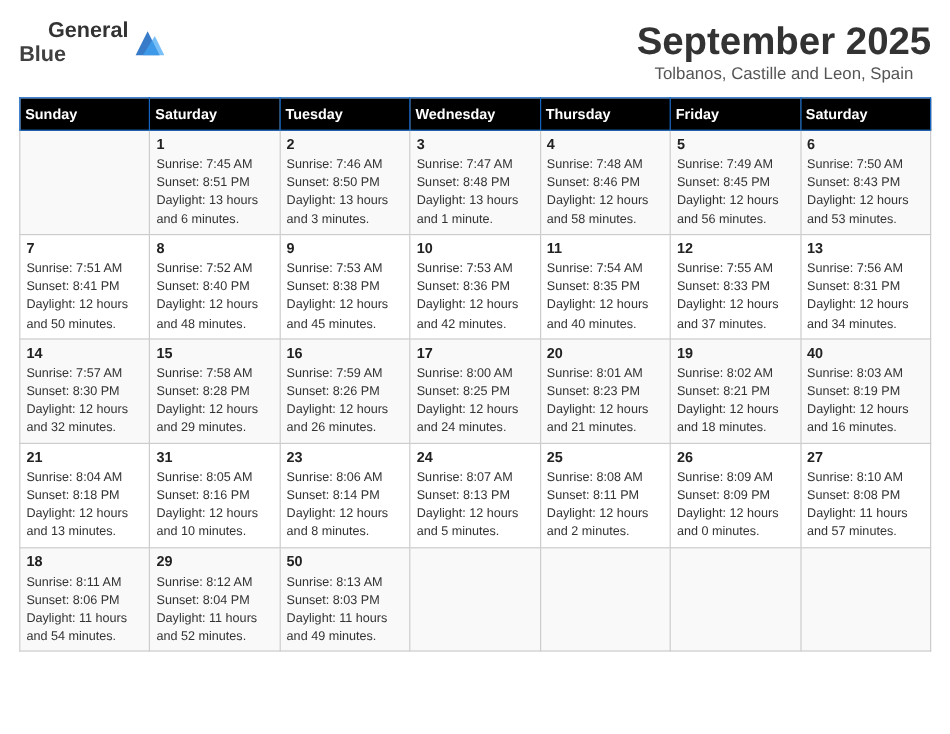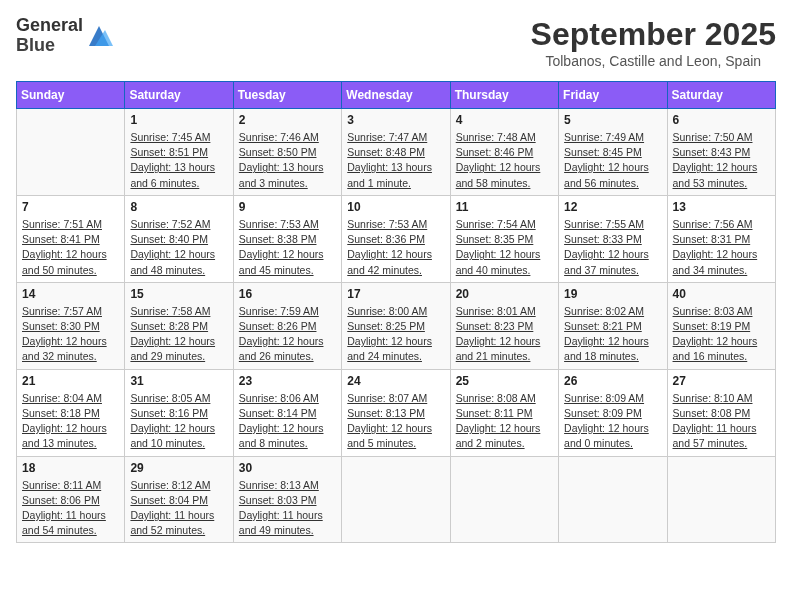--- a/index.html
+++ b/index.html
@@ -18,21 +18,21 @@
     }
     .logo {
       display: flex;
       align-items: center;
     }
     .logo-text {
       font-size: 18px;
       font-weight: bold;
       line-height: 1.1;
     }
-    .logo-general { color: #333; }
+    .logo-general { color: #333; margin-left: 24px; }
     .logo-blue { color: #404040; }
     .logo-icon {
       width: 28px;
       height: 28px;
       margin-left: 2px;
     }
     .title-block {
       text-align: center;
     }
     .month-title {
@@ -43,21 +43,21 @@
     .location-title {
       font-size: 14px;
       color: #555;
     }
     table {
       width: 100%;
       border-collapse: collapse;
       font-size: 11px;
     }
     thead tr th {
-      background-color: #8b5cf6;
+      background-color: #000000;
       color: #fff;
       padding: 6px 4px;
       text-align: left;
       font-size: 12px;
       font-weight: bold;
       border: 1px solid #1565c0;
     }
     tbody tr td {
       border: 1px solid #ccc;
       vertical-align: top;
@@ -74,21 +74,20 @@
     .day-num {
       font-weight: bold;
       font-size: 12px;
       margin-bottom: 3px;
       color: #222;
     }
     .day-info {
       color: #333;
       font-size: 10.5px;
       line-height: 1.45;
-      text-decoration: underline;
     }
     td.empty {
       background: #fff;
     }
   </style>
 </head>
 <body>
 
 <div class="header-area">
   <div class="logo">
@@ -244,21 +243,21 @@
       <tr>
         <td>
           <div class="day-num">18</div>
           <div class="day-info">Sunrise: 8:11 AM<br>Sunset: 8:06 PM<br>Daylight: 11 hours<br>and 54 minutes.</div>
         </td>
         <td>
           <div class="day-num">29</div>
           <div class="day-info">Sunrise: 8:12 AM<br>Sunset: 8:04 PM<br>Daylight: 11 hours<br>and 52 minutes.</div>
         </td>
         <td>
-          <div class="day-num">30</div>
+          <div class="day-num">50</div>
           <div class="day-info">Sunrise: 8:13 AM<br>Sunset: 8:03 PM<br>Daylight: 11 hours<br>and 49 minutes.</div>
         </td>
         <td class="empty"></td>
         <td class="empty"></td>
         <td class="empty"></td>
         <td class="empty"></td>
       </tr>
     </tbody>
 </table>
 

